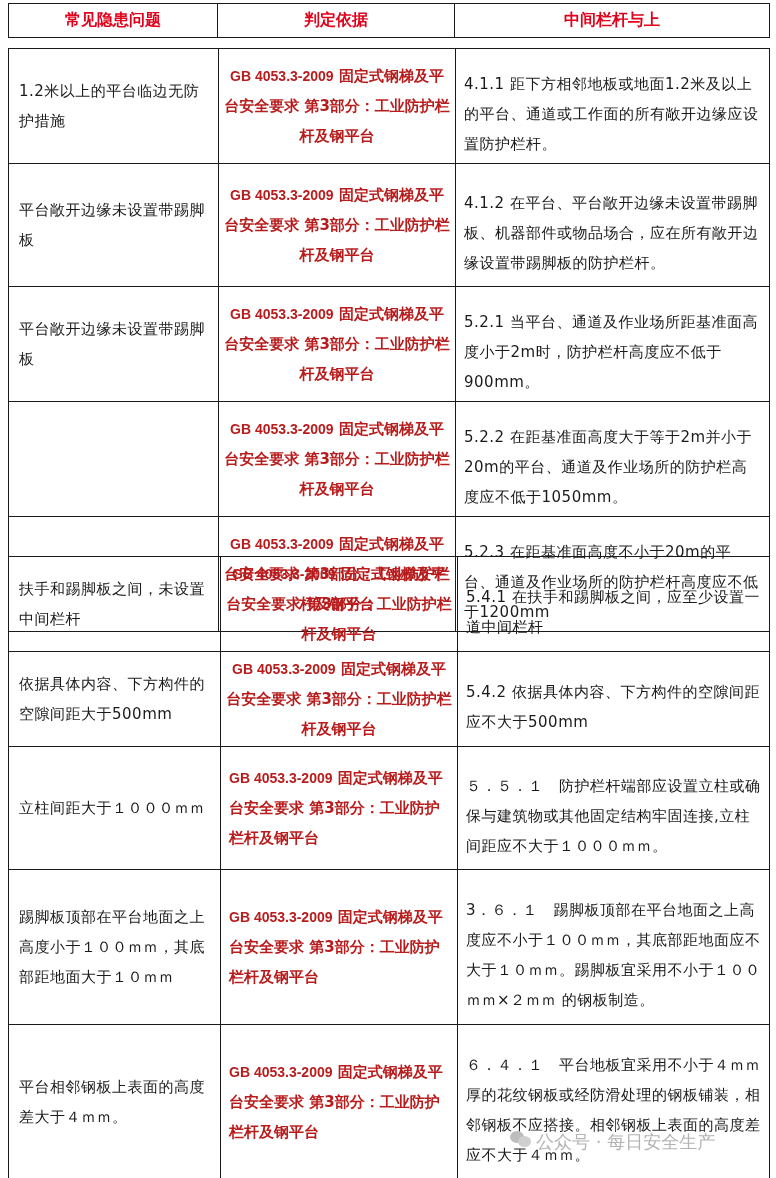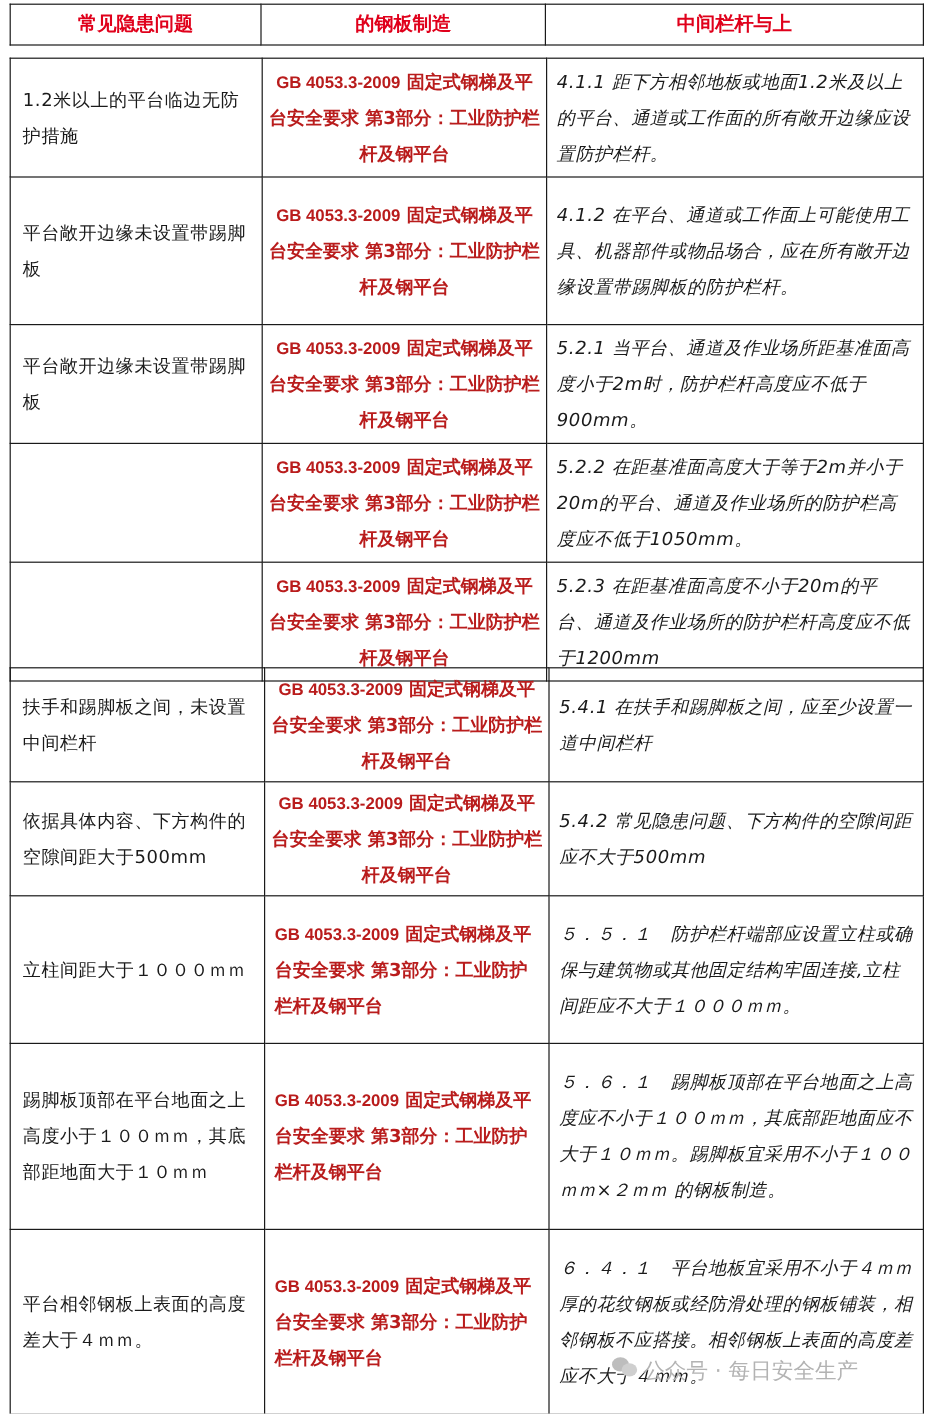--- a/index.html
+++ b/index.html
@@ -11,60 +11,60 @@
   .hdr td { height:33px; text-align:center; color:#e0001b; font-weight:bold; font-size:16px; }
   .t1 { left:8px; top:48px; width:762px; }
   .t2 { left:8px; top:556px; width:762px; }
   .c1 { width:209px; }
   .c2 { width:237px; }
   .issue { font-size:15px; line-height:30px; padding:4px 10px 4px 10px; letter-spacing:0.5px; }
   .basis { font-size:15px; line-height:30px; font-weight:bold; color:#b91c1c; text-align:center; padding:2px 4px; }
   .basis .gb { font-family:"Liberation Sans", sans-serif; font-size:14px; }
   .t2 .basis { text-align:center; }
   .t2 .basis.left { text-align:left; padding-left:8px; }
-  .content { font-size:15px; line-height:30px; padding:4px 8px 4px 8px; letter-spacing:0.5px;font-style:italic; }
+  .content { font-size:15px; line-height:30px; padding:20px 8px 4px 8px; letter-spacing:0.5px; }
   .watermark { position:absolute; left:510px; top:1130px; font-size:18px; color:#b3b3b3;
                display:flex; align-items:flex-start; gap:4px; pointer-events:none; }
   .wm-icon { width:22px; height:18px; position:relative; display:inline-block; }
   .wm-icon span { position:absolute; background:#bdbdbd; border-radius:50%; }
 </style>
 </head>
 <body>
 
 <table class="hdr">
   <colgroup>
       <col class="c1">
       <col class="c2">
       <col>
     </colgroup>
   <tbody>
       <tr>
     <td>常见隐患问题</td>
-    <td>的钢板制造</td>
+    <td>判定依据</td>
     <td>中间栏杆与上</td>
   </tr>
 </tbody>
   </table>
 
 <table class="t1">
   <colgroup>
       <col style="width:210px">
       <col style="width:237px">
       <col>
     </colgroup>
   <tbody>
       <tr style="height:94px">
     <td class="issue">1.2米以上的平台临边无防护措施</td>
     <td class="basis"><span class="gb">GB 4053.3-2009</span> <span>固定式钢梯及平台安全要求 第3部分：工业防护栏杆及钢平台</span></td>
     <td class="content">4.1.1 距下方相邻地板或地面1.2米及以上的平台、通道或工作面的所有敞开边缘应设置防护栏杆。</td>
   </tr>
   <tr style="height:123px">
     <td class="issue">平台敞开边缘未设置带踢脚板</td>
     <td class="basis"><span class="gb">GB 4053.3-2009</span> <span>固定式钢梯及平台安全要求 第3部分：工业防护栏杆及钢平台</span></td>
-    <td class="content">4.1.2 在平台、通道或工作面上可能使用工具、机器部件或物品场合，应在所有敞开边缘设置带踢脚板的防护栏杆。</td>
+    <td class="content">4.1.2 在平台、平台敞开边缘未设置带踢脚板、机器部件或物品场合，应在所有敞开边缘设置带踢脚板的防护栏杆。</td>
   </tr>
   <tr style="height:93px">
     <td class="issue">平台敞开边缘未设置带踢脚板</td>
     <td class="basis"><span class="gb">GB 4053.3-2009</span> <span>固定式钢梯及平台安全要求 第3部分：工业防护栏杆及钢平台</span></td>
     <td class="content">5.2.1 当平台、通道及作业场所距基准面高度小于2m时，防护栏杆高度应不低于900mm。</td>
   </tr>
   <tr style="height:92px">
     <td class="issue"></td>
     <td class="basis"><span class="gb">GB 4053.3-2009</span> <span>固定式钢梯及平台安全要求 第3部分：工业防护栏杆及钢平台</span></td>
     <td class="content">5.2.2 在距基准面高度大于等于2m并小于20m的平台、通道及作业场所的防护栏高度应不低于1050mm。</td>
@@ -85,31 +85,31 @@
     </colgroup>
   <tbody>
       <tr style="height:92px">
     <td class="issue">扶手和踢脚板之间，未设置中间栏杆</td>
     <td class="basis"><span class="gb">GB 4053.3-2009</span> <span>固定式钢梯及平台安全要求 第3部分：工业防护栏杆及钢平台</span></td>
     <td class="content">5.4.1 在扶手和踢脚板之间，应至少设置一道中间栏杆</td>
   </tr>
   <tr style="height:92px">
     <td class="issue">依据具体内容、下方构件的空隙间距大于500mm</td>
     <td class="basis"><span class="gb">GB 4053.3-2009</span> <span>固定式钢梯及平台安全要求 第3部分：工业防护栏杆及钢平台</span></td>
-    <td class="content">5.4.2 常见隐患问题、下方构件的空隙间距应不大于500mm</td>
+    <td class="content">5.4.2 依据具体内容、下方构件的空隙间距应不大于500mm</td>
   </tr>
   <tr style="height:123px">
     <td class="issue">立柱间距大于１０００ｍｍ</td>
     <td class="basis left"><span class="gb">GB 4053.3-2009</span> <span>固定式钢梯及平台安全要求 第3部分：工业防护栏杆及钢平台</span></td>
     <td class="content">５．５．１　防护栏杆端部应设置立柱或确保与建筑物或其他固定结构牢固连接,立柱间距应不大于１０００ｍｍ。</td>
   </tr>
   <tr style="height:155px">
     <td class="issue">踢脚板顶部在平台地面之上高度小于１００ｍｍ，其底部距地面大于１０ｍｍ</td>
     <td class="basis left"><span class="gb">GB 4053.3-2009</span> <span>固定式钢梯及平台安全要求 第3部分：工业防护栏杆及钢平台</span></td>
-    <td class="content">５．６．１　踢脚板顶部在平台地面之上高度应不小于１００ｍｍ，其底部距地面应不大于１０ｍｍ。踢脚板宜采用不小于１００ｍｍ×２ｍｍ 的钢板制造。</td>
+    <td class="content">3．６．１　踢脚板顶部在平台地面之上高度应不小于１００ｍｍ，其底部距地面应不大于１０ｍｍ。踢脚板宜采用不小于１００ｍｍ×２ｍｍ 的钢板制造。</td>
   </tr>
   <tr style="height:154px">
     <td class="issue">平台相邻钢板上表面的高度差大于４ｍｍ。</td>
     <td class="basis left"><span class="gb">GB 4053.3-2009</span> <span>固定式钢梯及平台安全要求 第3部分：工业防护栏杆及钢平台</span></td>
     <td class="content">６．４．１　平台地板宜采用不小于４ｍｍ　厚的花纹钢板或经防滑处理的钢板铺装，相邻钢板不应搭接。相邻钢板上表面的高度差应不大于４ｍｍ。</td>
   </tr>
 </tbody>
   </table>
 
 <div class="watermark">

